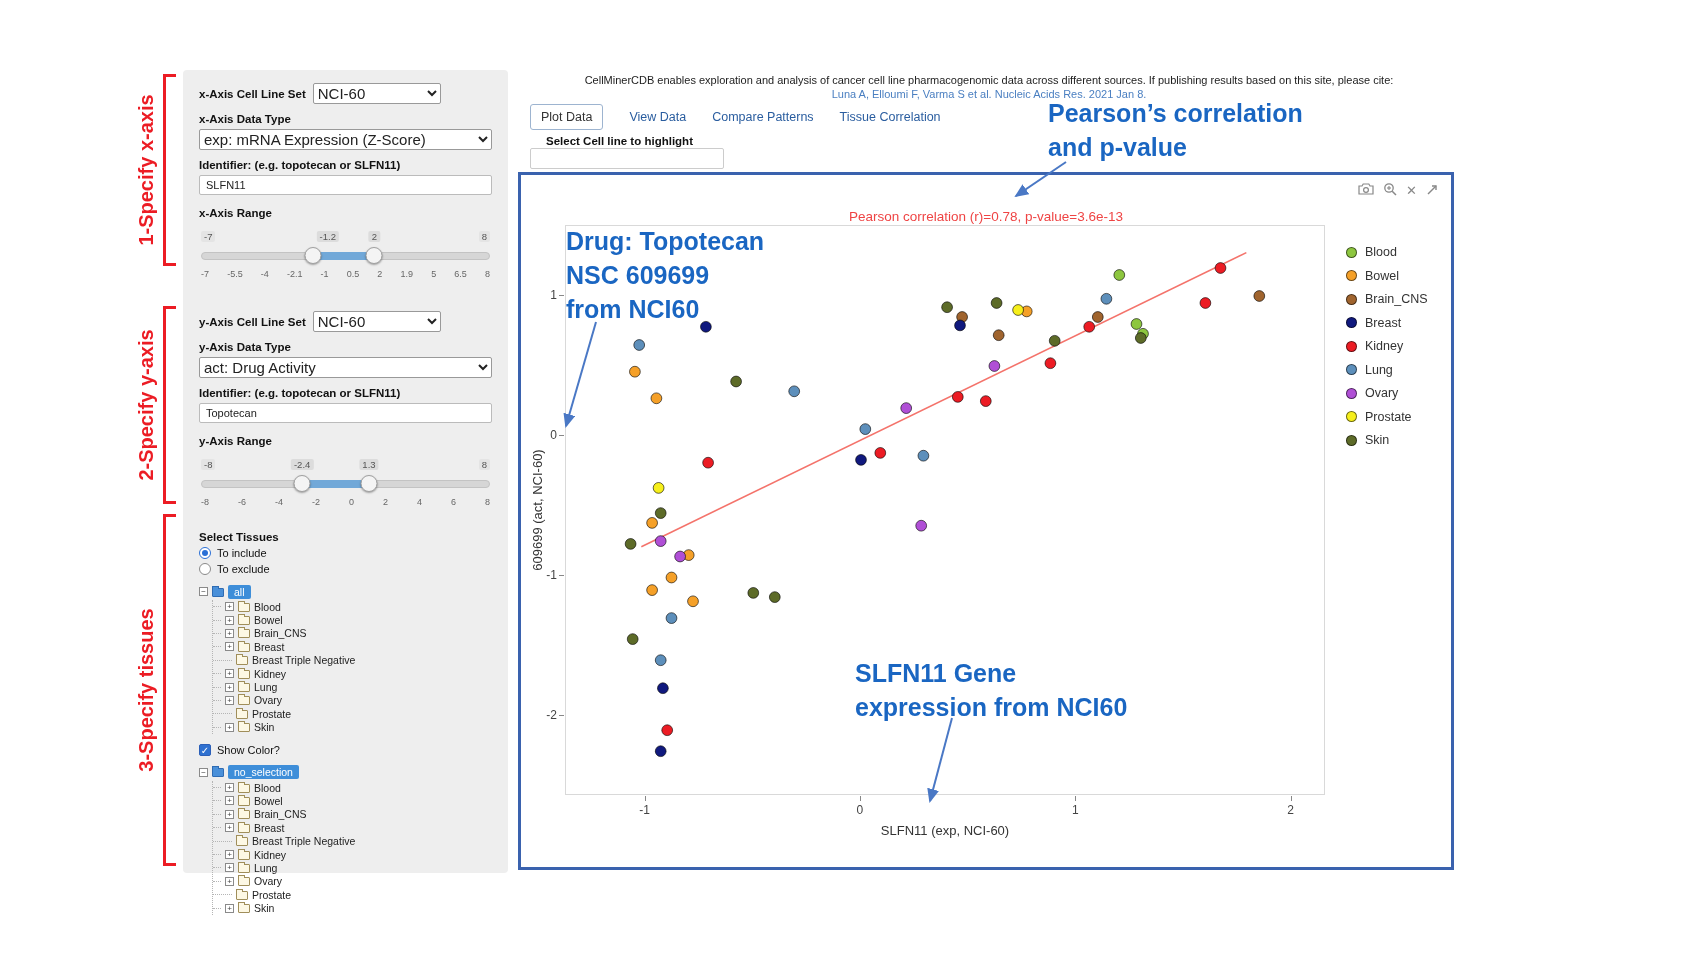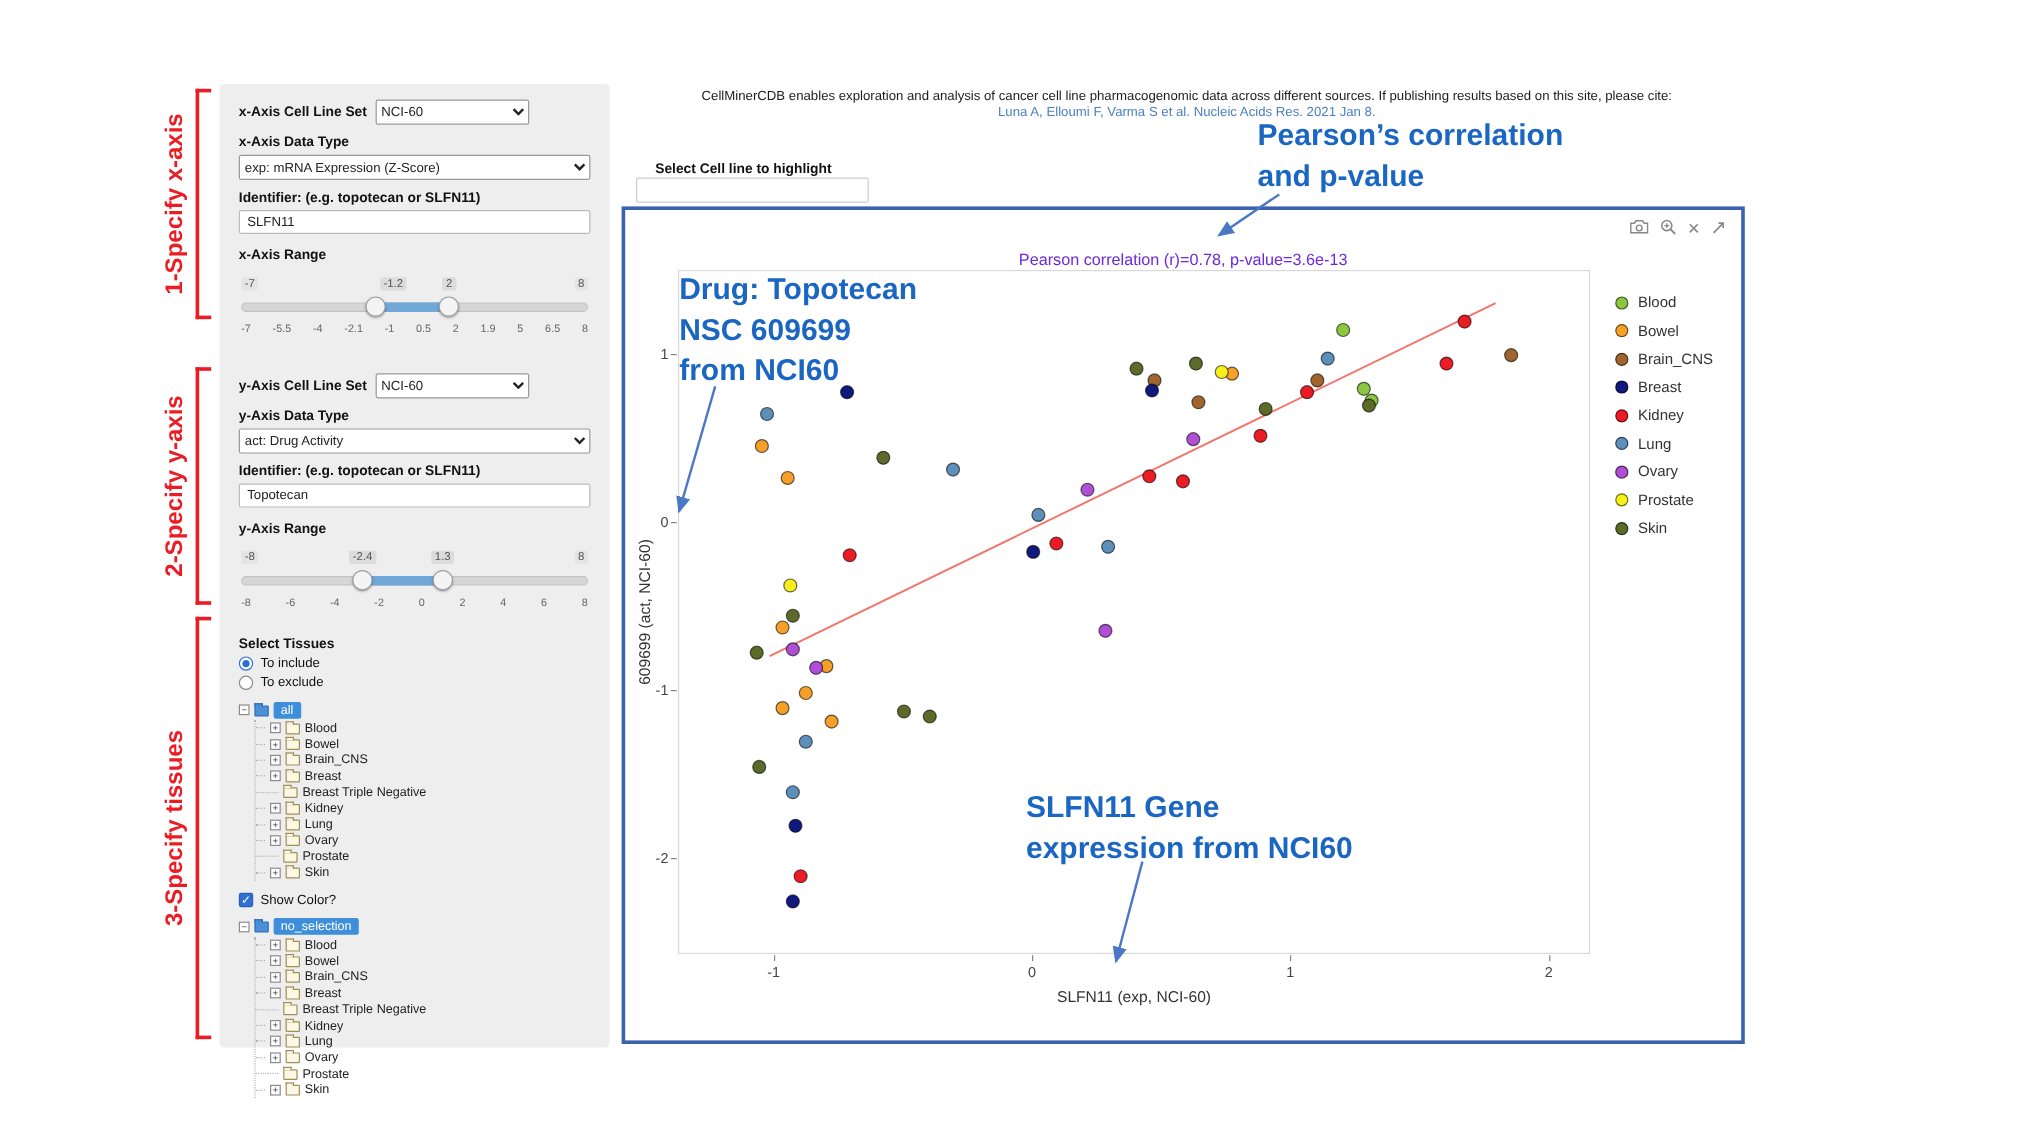--- a/index.html
+++ b/index.html
@@ -17,21 +17,21 @@
   .bracket { position:absolute; width:13px; border:3px solid #ec1c24; border-right:none; }
   .step-label { position:absolute; color:#ec1c24; font-weight:bold; font-size:20px;
                 white-space:nowrap; transform:translate(-50%,-50%) rotate(-90deg); }
 
   
   .sidebar { position:absolute; left:183px; top:70px; width:325px; height:803px;
              background:#eeeeee; border-radius:4px; padding:13px 16px; font-size:11px; color:#111; }
   .sb-label { font-weight:bold; font-size:11.5px; margin:9px 0 4px; }
   .sb-row { display:flex; align-items:center; gap:7px; }
   .sb-row .sb-label { margin:0; }
-  select { font-size:11px; height:21px; border:1px solid #999; background:#fff; border-radius:2px; color:#222; }
+  select { font-size:15px; height:21px; border:1px solid #999; background:#fff; border-radius:2px; color:#222; }
   .sel-inline { width:128px; }
   .sel-full { width:100%; }
   .sb-input { width:100%; height:20px; border:1px solid #bbb; border-radius:2px;
               font-size:11px; padding:2px 6px; background:#fff; color:#222;
               font-family:"Liberation Sans", sans-serif; }
 
   .slider { position:relative; height:52px; margin:16px 2px 4px; }
   .sl-lab { position:absolute; top:-4px; font-size:9.5px; color:#555; background:#e4e4e4;
             padding:0 3px; border-radius:2px; white-space:nowrap; }
   .sl-lab.minl { left:0; } .sl-lab.maxl { right:0; }
@@ -86,21 +86,21 @@
               border-radius:2px; background:#fff; font-size:11px; padding:2px 6px;
               font-family:"Liberation Sans", sans-serif; }
 
   
   .plot-panel { position:absolute; left:518px; top:172px; width:936px; height:698px;
                 border:3px solid #3a62ae; background:#fff; }
   .modebar { position:absolute; right:12px; top:7px; display:flex; gap:9px; align-items:center;
              color:#888; font-size:13px; }
   .modebar .mb { cursor:pointer; line-height:14px; }
   .plot-title { position:absolute; top:16px; left:0; right:0; text-align:center; font-size:13.5px; color:#333; }
-  .plot-subtitle { position:absolute; top:34px; left:0; right:0; text-align:center; font-size:13.5px; color:#6d28d9; }
+  .plot-subtitle { position:absolute; top:34px; left:0; right:0; text-align:center; font-size:13.5px; color:#ef4444; }
   .plot-region { position:absolute; left:44px; top:50px; width:760px; height:570px;
                  border:1px solid #d9d9d9; background:#fff; }
   .plot-region svg { overflow:visible; display:block; }
   .xtick { position:absolute; transform:translateX(-50%); font-size:12px; color:#444; }
   .ytick { position:absolute; transform:translate(-100%,-50%); font-size:12px; color:#444; }
   .tickmark-x { position:absolute; width:1px; height:5px; background:#888; }
   .tickmark-y { position:absolute; width:5px; height:1px; background:#888; }
   .xaxis-label { position:absolute; top:648px; left:44px; width:760px; text-align:center;
                  font-size:13px; color:#333; }
   .yaxis-label { position:absolute; left:16px; top:335px; transform:translate(-50%,-50%) rotate(-90deg);
@@ -351,20 +351,26 @@
           </div>
         </div>
       </div>
   </aside>
 
   <div class="citation">
     <div>CellMinerCDB enables exploration and analysis of cancer cell line pharmacogenomic data across different sources. If publishing results based on this site, please cite:</div>
     <div class="citation-link">Luna A, Elloumi F, Varma S et al. Nucleic Acids Res. 2021 Jan 8.</div>
   </div>
 
+  <div class="main-tabs" id="main-tabs">
+      <div class="mtab active">Plot Data</div>
+      <div class="mtab">View Data</div>
+      <div class="mtab">Compare Patterns</div>
+      <div class="mtab">Tissue Correlation</div>
+    </div>
   <div class="hl-label">Select Cell line to highlight</div>
   <input class="hl-input" value="" style="">
 
   <div class="plot-panel" id="plot-panel">
     <div class="modebar">
       <span class="mb">
         <svg width="16" height="12" viewBox="0 0 16 12">
             <path d="M1 3 h3 l1.2-2 h5.6 L12 3 h3 v8 H1z" fill="none" stroke="#888" stroke-width="1.2"></path>
             <circle cx="8" cy="7" r="2.4" fill="none" stroke="#888" stroke-width="1.2"></circle>
           </svg>

